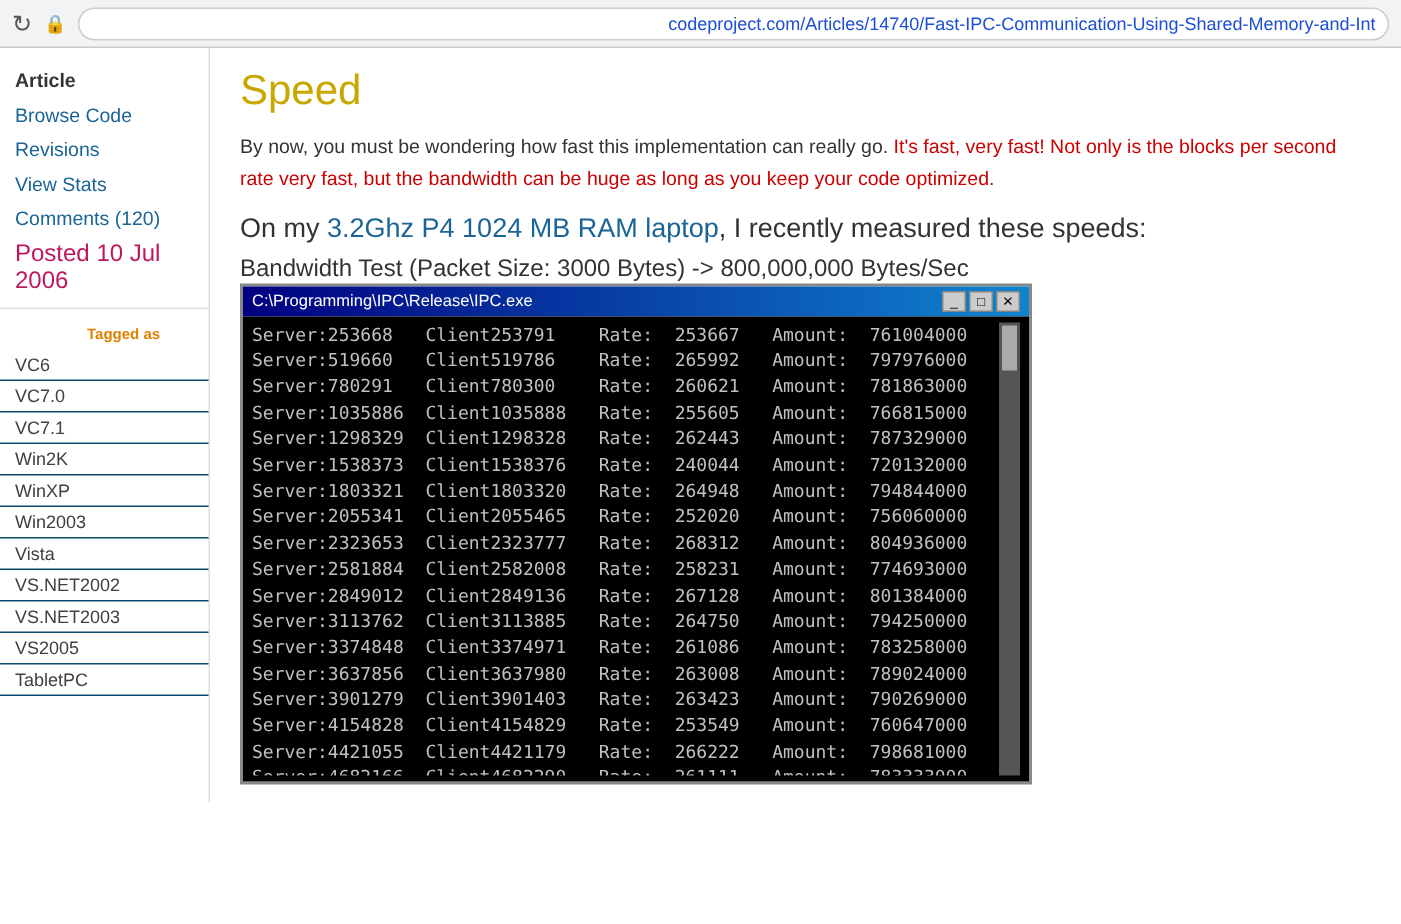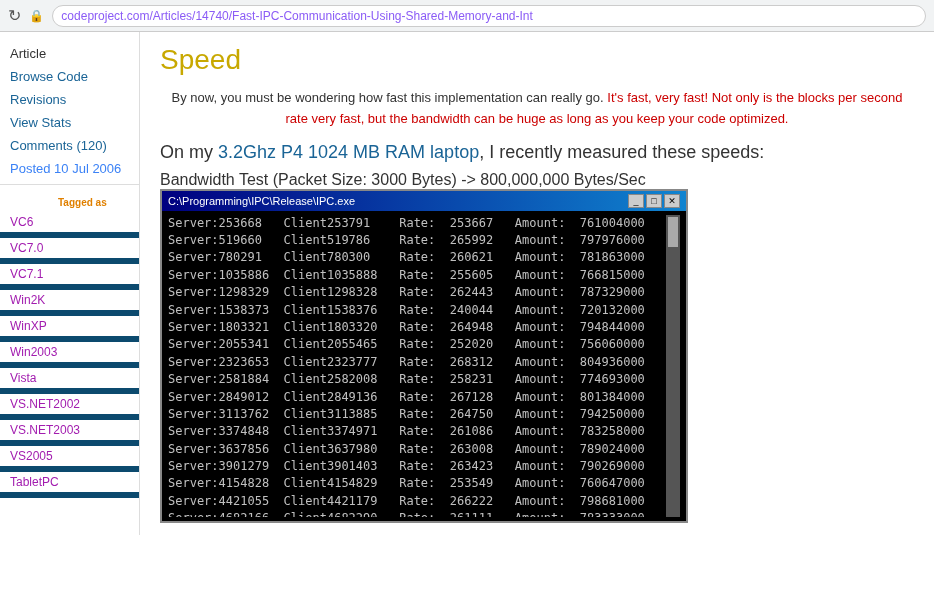--- a/index.html
+++ b/index.html
@@ -7,56 +7,56 @@
 
     .browser-bar {
       display: flex; align-items: center; gap: 8px;
       padding: 4px 8px; background: #f1f3f4; border-bottom: 1px solid #ccc;
       height: 32px;
     }
     .refresh-icon { color: #555; font-size: 16px; cursor: pointer; }
     .lock-icon { color: #555; font-size: 12px; }
     .url-bar {
       flex: 1; padding: 3px 8px; border: 1px solid #ccc; border-radius: 12px;
-      font-size: 12px; background: #fff; color: #8b5cf6;
+      font-size: 12px; background: #fff; color: #1d4ed8; text-align: right;
     }
 
     .layout { display: flex; flex: 1; }
 
     .sidebar {
       width: 140px; min-width: 140px; border-right: 1px solid #ddd;
       padding: 8px 0;
     }
     .sidebar-section-label {
-      font-weight: normal; font-size: 13px; padding: 6px 10px 4px 10px; color: #333;
+      font-weight: bold; font-size: 13px; padding: 6px 10px 4px 10px; color: #333;
     }
     .sidebar-link {
       display: block; padding: 4px 10px; color: #1a6496; text-decoration: none; font-size: 13px; cursor: pointer;
     }
     .sidebar-divider { border: none; border-top: 1px solid #ddd; margin: 4px 0; }
-    .posted-text { padding: 4px 10px; font-size: 13px; color: #3b82f6; }
+    .posted-text { padding: 4px 10px; font-size: 16px; color: #be185d; }
 
     .tagged-label {
       font-weight: bold; color: #e08000; font-size: 10px; padding: 8px 10px 4px 10px; margin-left: 48px;
     }
     .tag-link {
-      display: block; padding: 3px 10px; color: #a21caf; font-size: 12px; text-decoration: none; cursor: pointer;
-      border-bottom: 6px solid #0c4a6e;
+      display: block; padding: 3px 10px; color: #404040; font-size: 12px; text-decoration: none; cursor: pointer;
+      border-bottom: 1px solid #0c4a6e;
     }
 
     .main-content {
       flex: 1; padding: 12px 20px; overflow-y: auto;
     }
 
     .page-title {
       font-size: 28px; color: #c8a800; font-weight: normal; margin-bottom: 12px;
     }
 
     .intro-text {
-      font-size: 13px; line-height: 1.6; color: #333; margin-bottom: 12px; text-align: center;
+      font-size: 13px; line-height: 1.6; color: #333; margin-bottom: 12px;
     }
     .intro-text .highlight { color: #cc0000; font-weight: normal; }
 
     .measure-text {
       font-size: 18px; margin-bottom: 8px; color: #333;
     }
     .measure-text a { color: #1a6496; text-decoration: none; }
 
     .bandwidth-text {
       font-size: 16px; margin-bottom: 0; color: #333;

